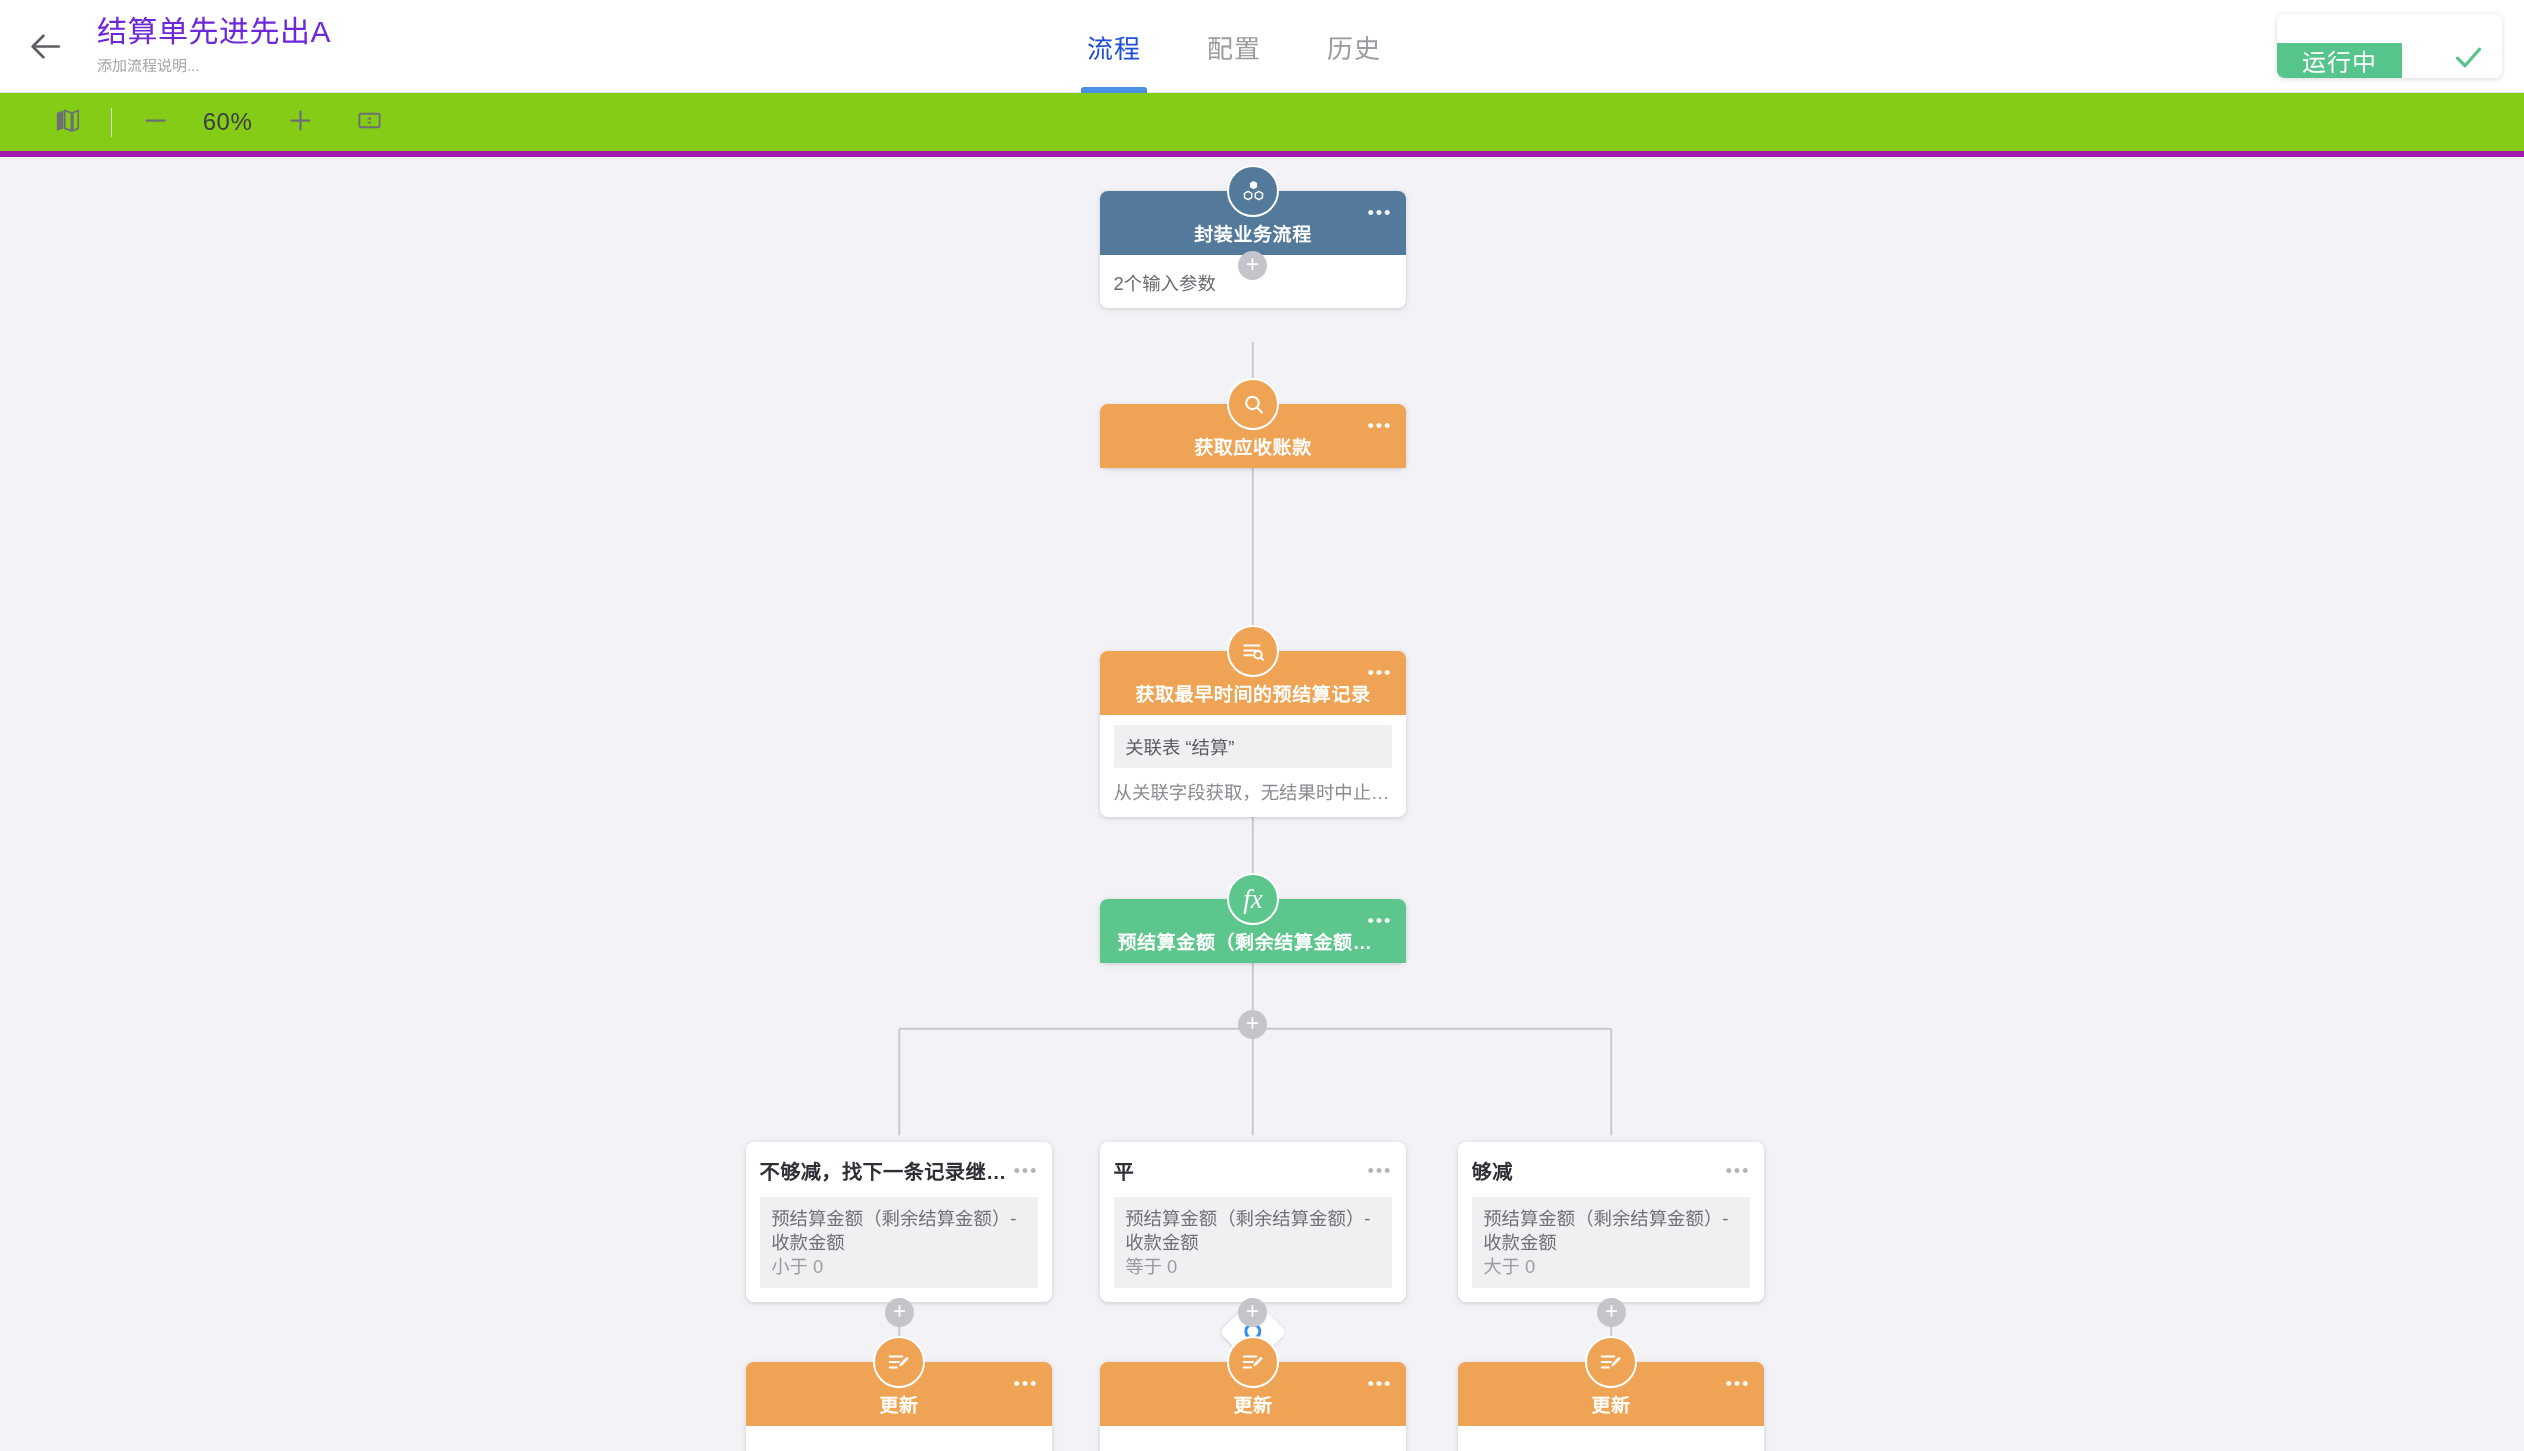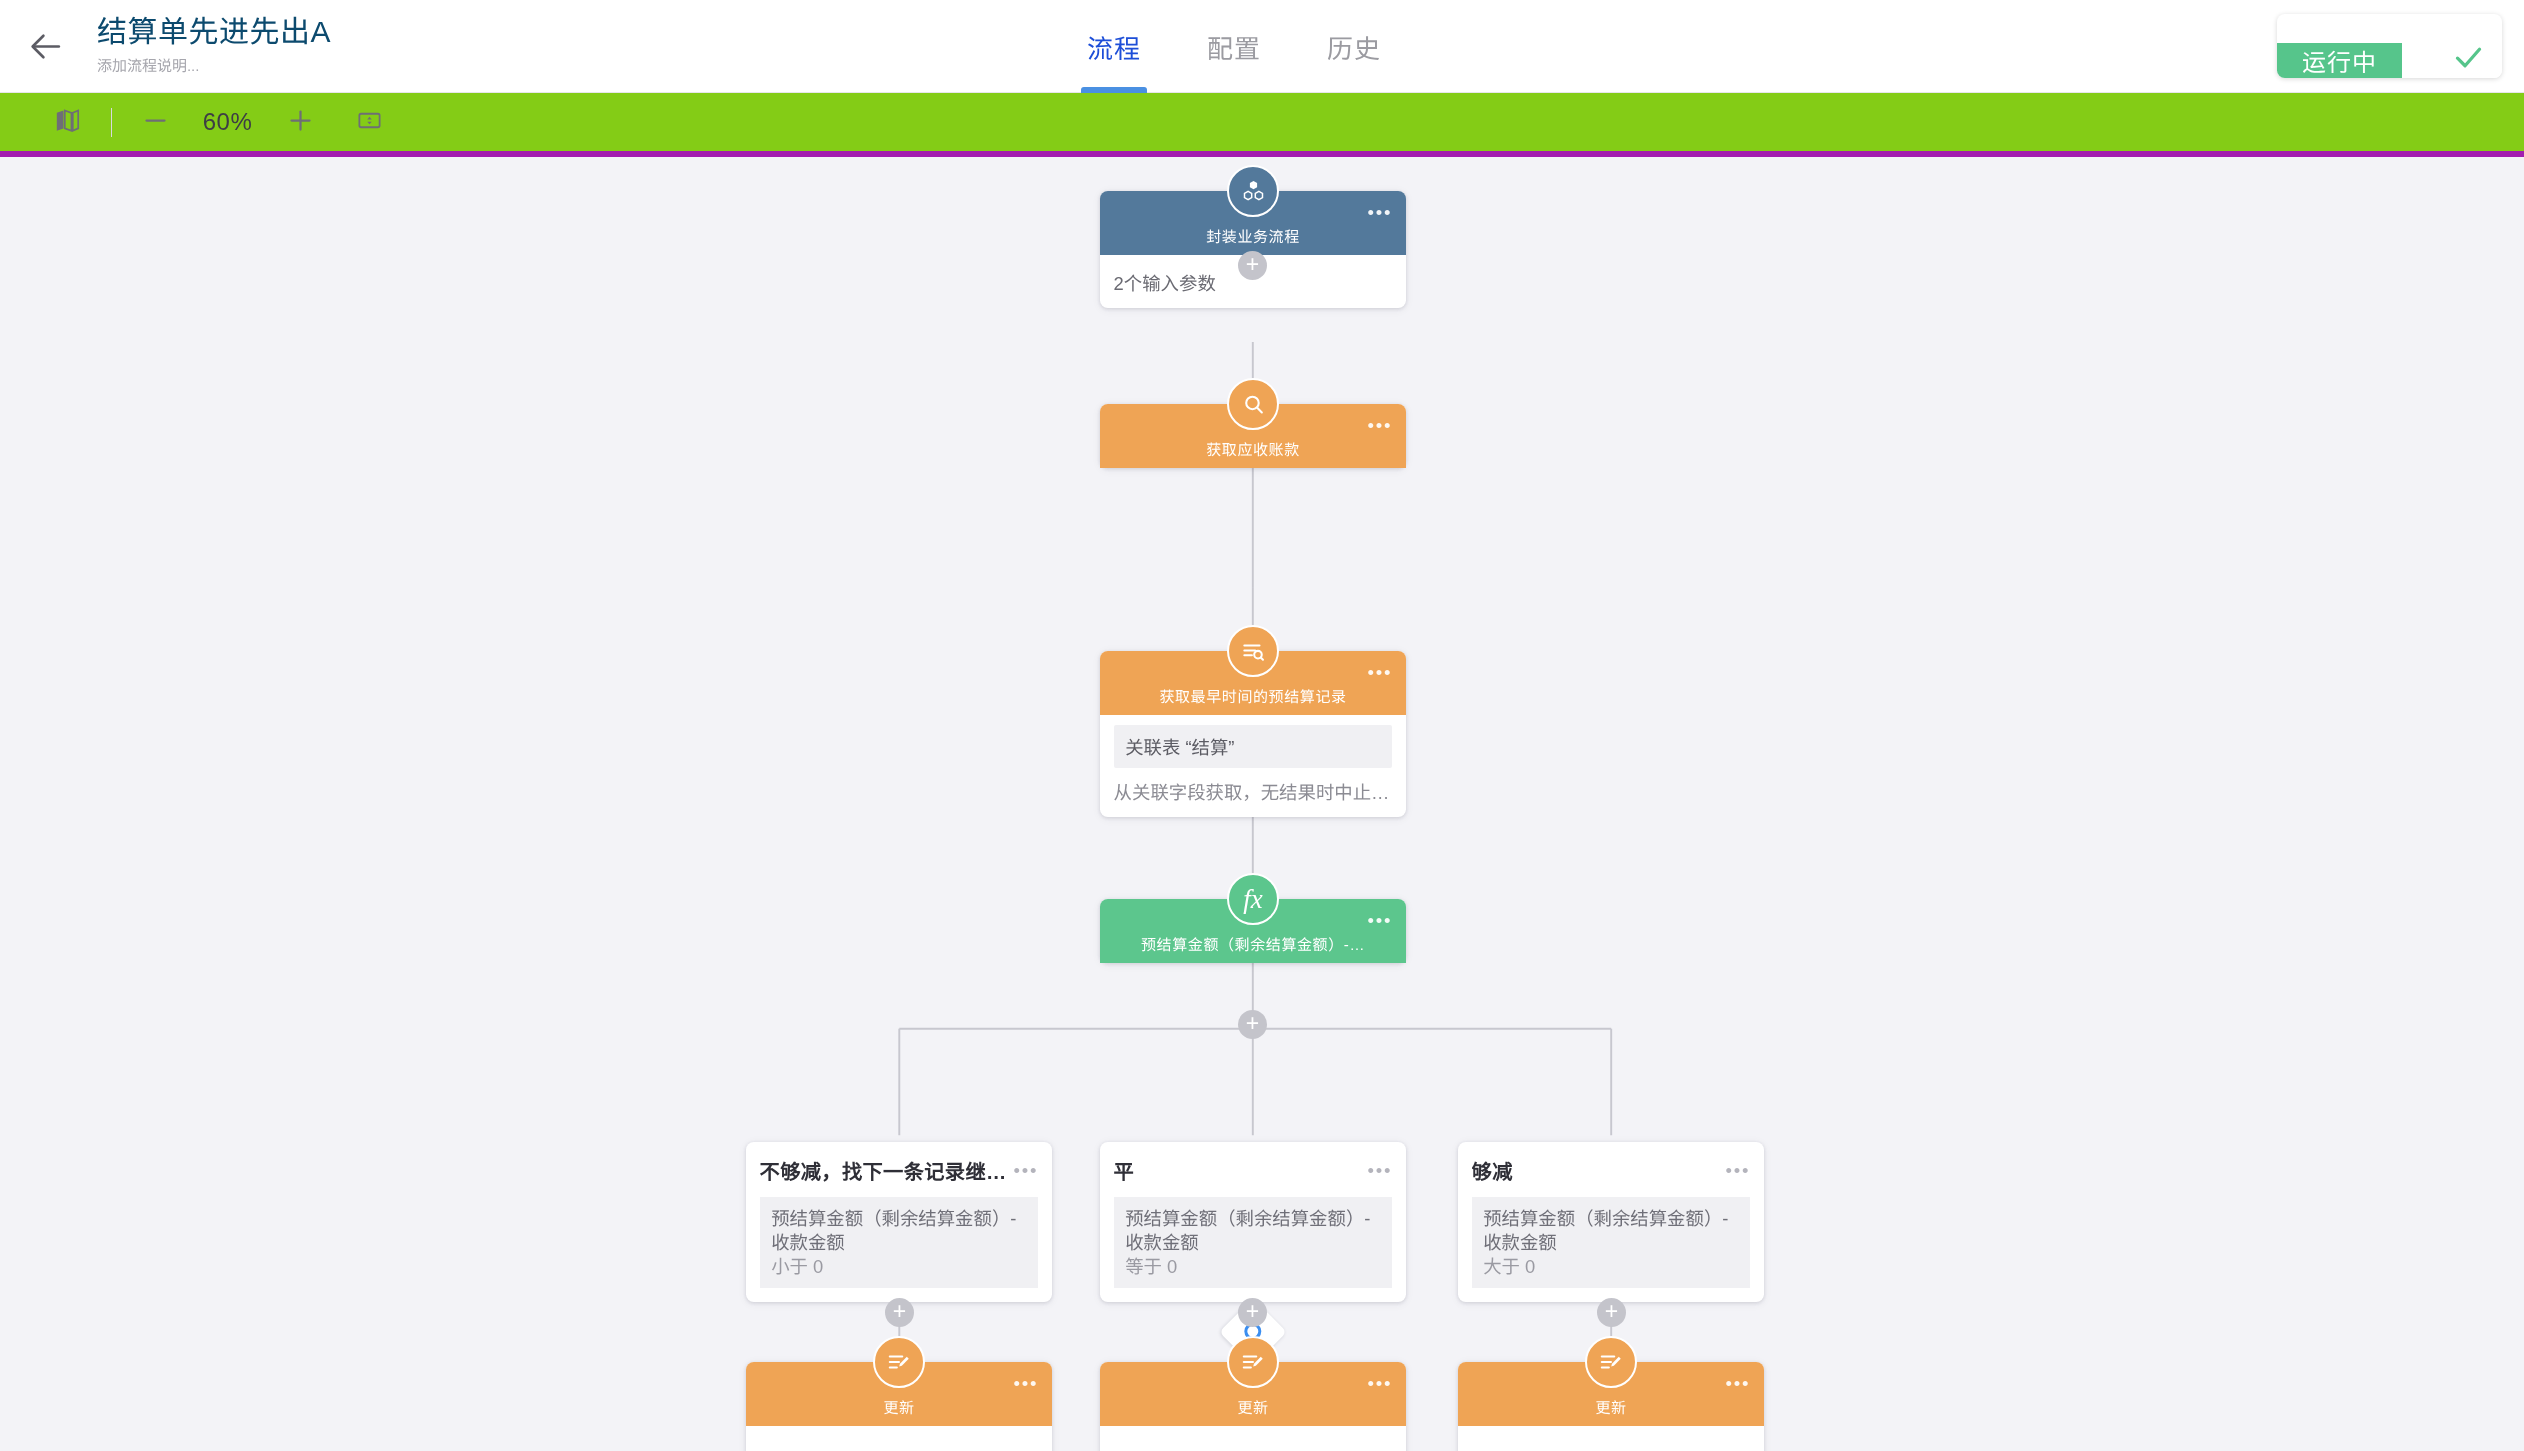--- a/index.html
+++ b/index.html
@@ -20,21 +20,21 @@
     display: flex; align-items: center;
   }
   .back-btn {
     width: 93px; height: 93px;
     display: flex; align-items: center; justify-content: center;
     cursor: pointer;
   }
   .back-btn svg { display: block; }
   .title-block { display: flex; flex-direction: column; justify-content: center; padding-left: 3.9px; }
   .wf-title {
-    font-size: 30px; color: #0c4a6e; line-height: 37px; font-weight: 400;
+    font-size: 30px; color: #6d28d9; line-height: 37px; font-weight: 400;
     letter-spacing: 0.5px;
   }
   .wf-sub {
     font-size: 15px; color: #a6a6ad; line-height: 27px; margin-top: 2.9px;
   }
 
   .tabs { position: absolute; left: 1054px; top: 0; height: 93px; display: flex; align-items: stretch; }
   .tab {
     position: relative;
     display: flex; align-items: center; justify-content: center;
@@ -112,21 +112,21 @@
     position: relative;
     height: 64px;
     border-radius: 7.8px 7.8px 0 0;
     display: flex; align-items: flex-end; justify-content: center;
     padding-bottom: 8.7px;
   }
   .node-head-blue   { background: #53799b; }
   .node-head-orange { background: #efa455; }
   .node-head-green  { background: #5cc68d; }
   .node-title {
-    color: #ffffff; font-size: 15px; font-weight: 400; letter-spacing: 0.6px;
+    color: #ffffff; font-size: 19px; font-weight: 700; letter-spacing: 0.6px;
     white-space: nowrap; overflow: hidden; text-overflow: ellipsis;
     max-width: 271px; text-align: center;
   }
   .node-dots {
     position: absolute; right: 13.6px; top: 17.4px;
     color: rgba(255,255,255,.92);
     font-size: 18.4px; letter-spacing: 1.9px; line-height: 9.7px;
     cursor: pointer; user-select: none;
   }
   .node-icon {

